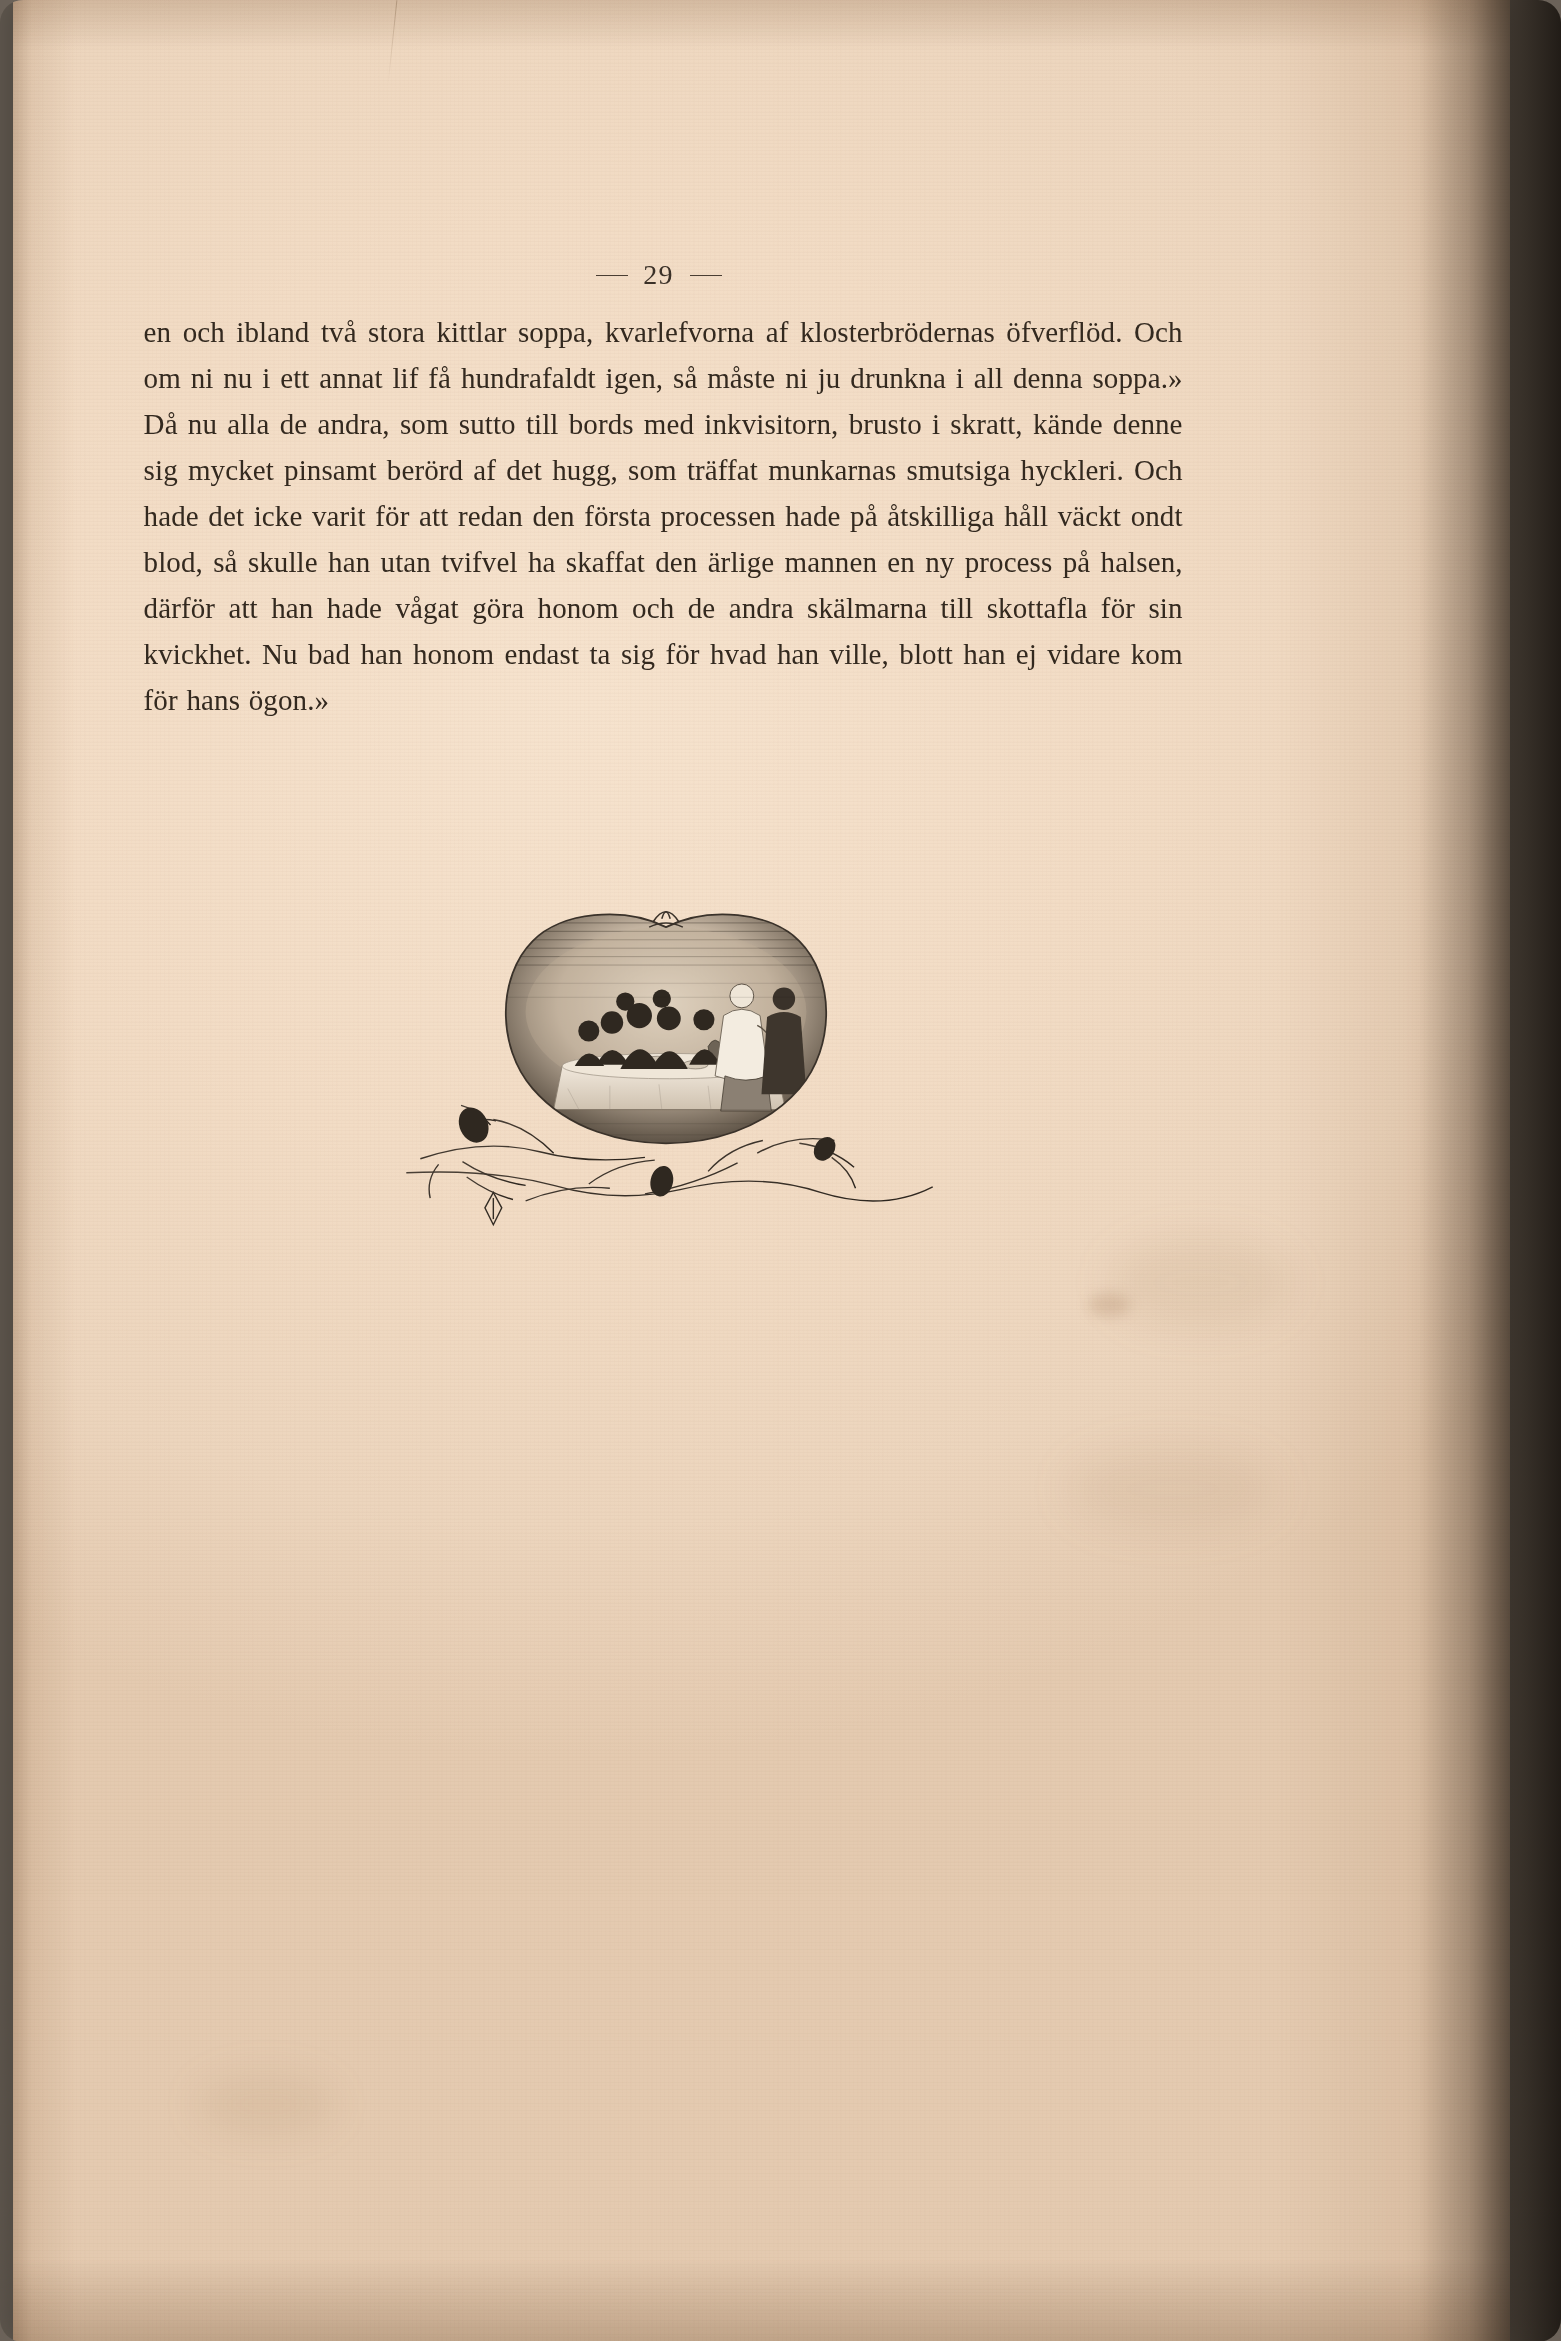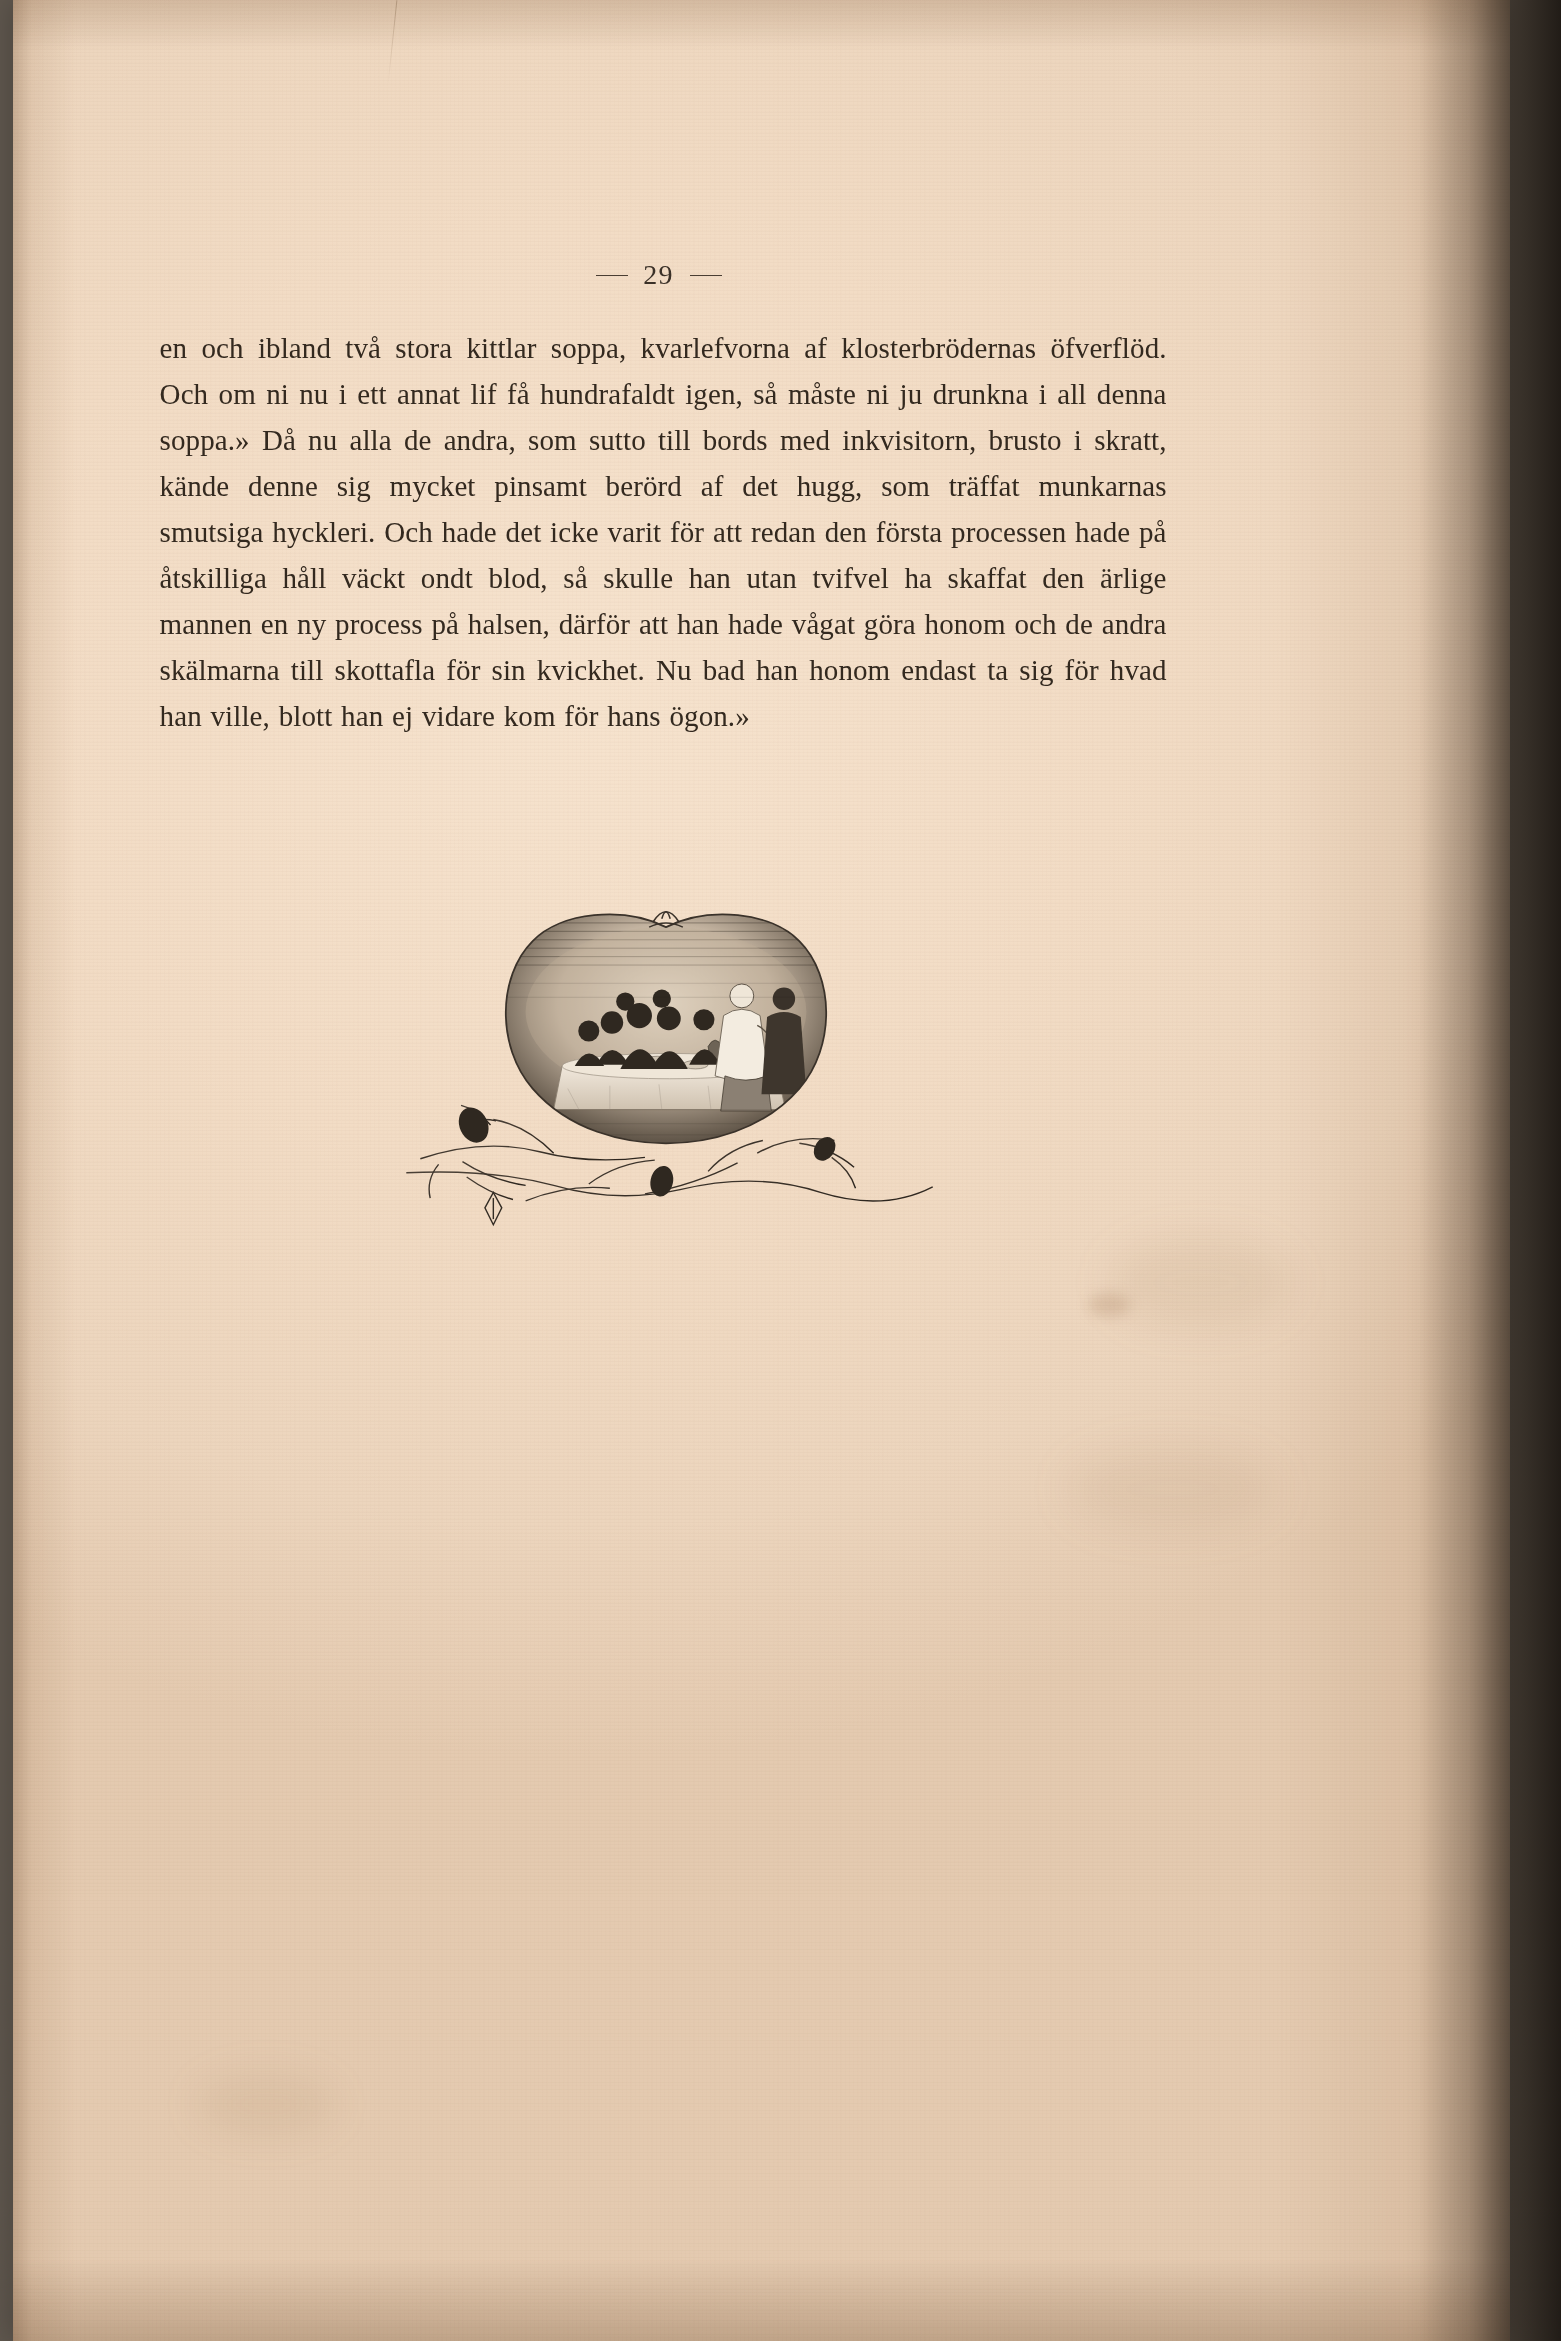--- a/index.html
+++ b/index.html
@@ -14,20 +14,21 @@
     font-family: "Liberation Serif", serif;
   }
 
   
   .scan {
     position: relative;
     width: 1561px;
     height: 2342px;
     background: #5f574e;
     overflow: hidden;
+    border-radius: 23px;
   }
 
   
   .gutter-shadow {
     position: absolute;
     top: 0;
     right: 0;
     width: 141px;
     height: 2342px;
     background: linear-gradient(to right,
@@ -141,21 +142,21 @@
     top: 309px;
     width: 1039px;
     font-size: 29px;
     line-height: 46px;
     color: #33291f;
     text-align: justify;
     text-justify: inter-word;
     letter-spacing: 0.1px;
     word-spacing: 1.4px;
   }
-  .body-text p { margin: 16px; }
+  .body-text p { margin: 0; }
 
   
   .vignette {
     position: absolute;
     left: 365px;
     top: 878px;
     width: 576px;
     height: 372px;
   }
   .vignette svg { display: block; }

